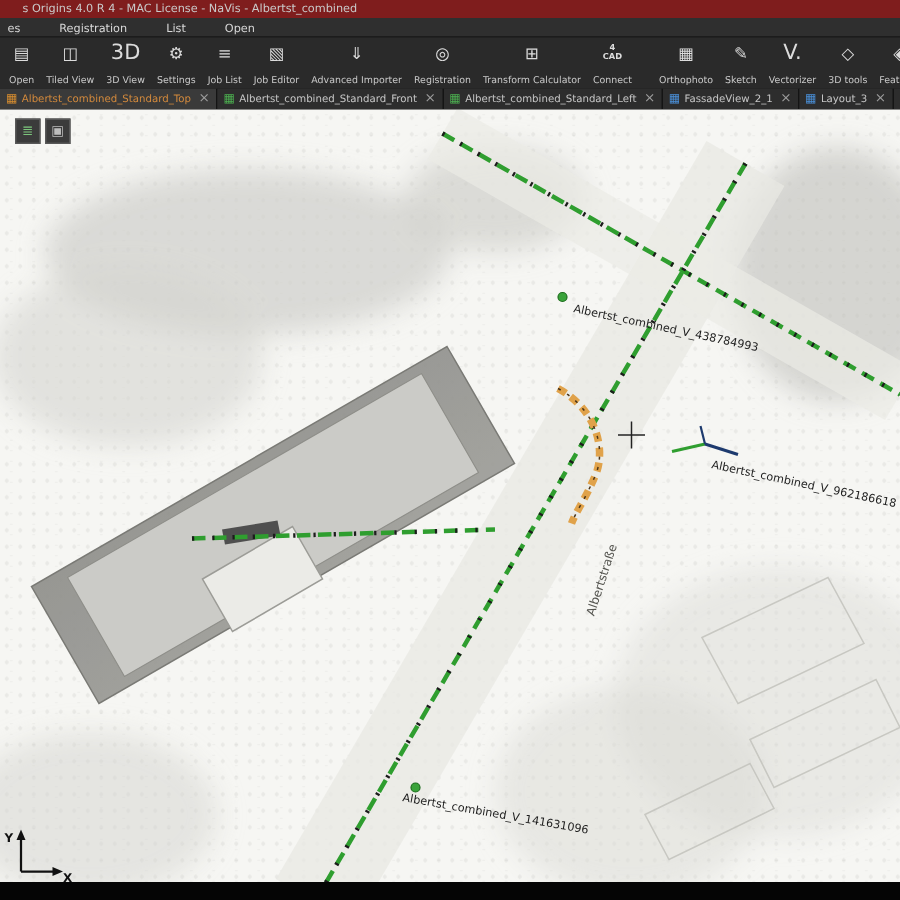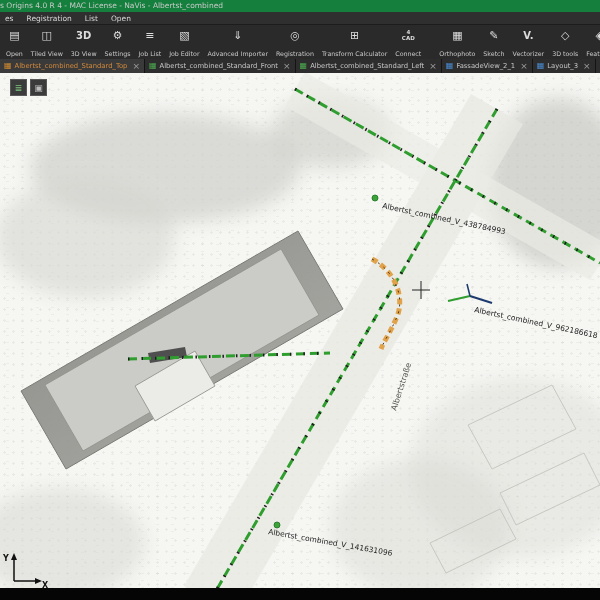--- a/index.html
+++ b/index.html
@@ -1,29 +1,29 @@
 <!DOCTYPE html>
 <html><head>
 <meta charset="utf-8">
 <style>
   html,body{margin:0;padding:0}
   body{width:600px;height:600px;overflow:hidden;background:#000;font-family:"DejaVu Sans",sans-serif;position:relative}
   
-  .titlebar{position:absolute;top:0;left:0;right:0;height:12px;background:#15803d;color:#c9c9c9;
-    font-size:7.5px;line-height:12px;padding-left:0;white-space:nowrap}
+  .titlebar{position:absolute;top:0;left:0;right:0;height:12px;background:#7f1d1d;color:#c9c9c9;
+    font-size:7.5px;line-height:12px;padding-left:15px;white-space:nowrap}
   .menubar{position:absolute;top:12px;left:0;right:0;height:12px;background:#2f2f2f;color:#d8d8d8;
-    font-size:7.5px;display:flex;gap:13px;align-items:center;padding-left:5px;border-bottom:1px solid #1c1c1c}
+    font-size:7.5px;display:flex;gap:26px;align-items:center;padding-left:5px;border-bottom:1px solid #1c1c1c}
   .menu-item{cursor:default}
   .toolbar{position:absolute;top:25px;left:0;right:0;height:33px;background:#2a2a2a;
     border-bottom:1px solid #181818;display:flex;align-items:stretch;padding:1px 2px;overflow:hidden}
   .tb-btn{display:flex;flex-direction:column;align-items:center;justify-content:space-between;
     padding:2px 4px;color:#d6d6d6}
   .tb-icon{font-size:11px;line-height:13px;height:14px;display:flex;align-items:center;justify-content:center;
     white-space:pre-line;text-align:center;color:#dcdcdc}
-  .tb-icon.text{font-size:10px;font-weight:bold}
+  .tb-icon.text{font-size:14px;font-weight:normal}
   .tb-icon.cad{font-size:5.5px;line-height:6px;font-weight:bold}
   .tb-label{font-size:6.3px;color:#c9c9c9;white-space:nowrap}
   .tb-sep{width:1px;background:#474747;margin:3px 5px}
   
   .tabbar{position:absolute;top:59px;left:0;right:0;height:14px;background:#212121;display:flex;overflow:hidden}
   .tab{display:flex;align-items:center;gap:3px;padding:0 4px;border-right:1px solid #141414;
     background:#2d2d2d;font-size:6.8px;color:#c6c6c6;white-space:nowrap;flex:0 0 auto}
   .tab.active{background:#3a3a3a}
   .tab.active .tab-label{color:#d2893c}
   .tab-icon{font-size:8px;line-height:8px}

